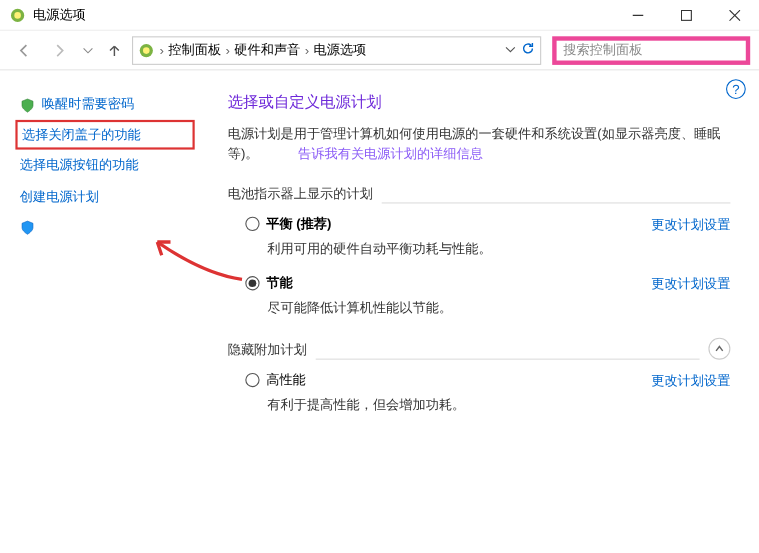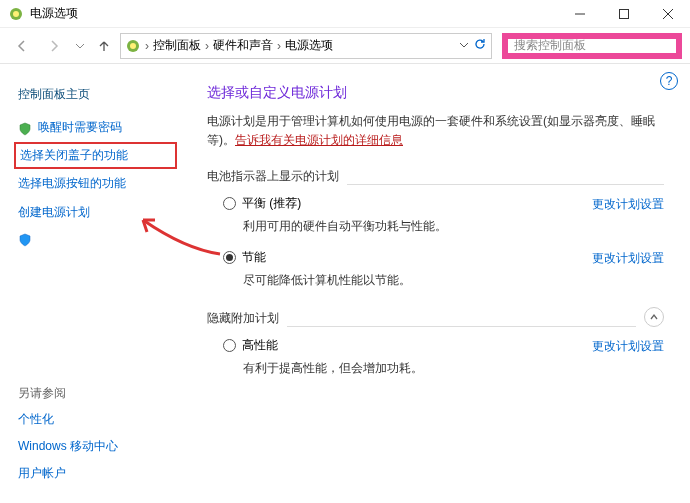--- a/index.html
+++ b/index.html
@@ -14,50 +14,50 @@
     
     .navbar { height: 36px; display: flex; align-items: center; padding: 0 8px; gap: 4px; border-bottom: 1px solid #e5e5e5; }
     .nav-arrow { width: 28px; height: 28px; display: flex; align-items: center; justify-content: center; color: #888; }
     .nav-dd { width: 16px; display: flex; align-items: center; justify-content: center; color: #888; }
     .nav-up { width: 24px; height: 24px; display: flex; align-items: center; justify-content: center; color: #555; }
     .addr { flex: 1; height: 26px; border: 1px solid #ccc; display: flex; align-items: center; padding: 0 4px; font-size: 12px; }
     .addr .crumb { padding: 0 4px; }
     .addr .sep { color: #666; }
     .addr .app-icon { width: 16px; height: 16px; margin-right: 4px; }
     .addr-controls { margin-left: auto; display: flex; gap: 4px; align-items: center; color: #555; }
-    .search { width: 180px; height: 26px; border: 6px solid #ec4899; display: flex; align-items: center; padding: 0 6px; color: #888; font-size: 12px; margin-left: 6px; }
+    .search { width: 180px; height: 26px; border: 4px solid #ec4899; display: flex; align-items: center; padding: 0 6px; color: #888; font-size: 12px; margin-left: 6px; }
     
     .content { display: flex; height: calc(503px - 64px); position: relative; }
     
     .sidebar { width: 185px; padding: 16px 8px 8px 18px; }
     .side-ul { list-style: none; }
     .side-item { font-size: 12px; color: #0066cc; padding: 6px 0; cursor: pointer; display: flex; align-items: flex-end; gap: 6px; }
     .side-title { color: #0a4b78; font-weight: normal; padding: 6px 0 10px 0; font-size: 12px; }
     .side-item.boxed { border: 2px solid #d33; padding: 3px 4px; margin-left: -4px; }
     .side-icon { width: 14px; height: 14px; flex-shrink: 0; }
     .side-bottom { position: absolute; bottom: 16px; left: 18px; }
     .side-bottom .sect { color: #666; font-size: 12px; padding: 4px 0; }
     .side-bottom .lnk { color: #0066cc; font-size: 12px; padding: 5px 0; cursor: pointer; }
     
     .main { flex: 1; padding: 20px 26px 10px 22px; position: relative; }
     .main h1 { font-size: 14px; color: #6d28d9; font-weight: normal; margin-bottom: 10px; }
     .desc { font-size: 12px; color: #333; line-height: 1.6; margin-bottom: 4px; }
-    .tell-link { color: #b91c1c; text-decoration: underline; cursor: pointer; }
+    .tell-link { color: #8b5cf6; cursor: pointer; margin-left: 36px; }
     
     .section-hd { font-size: 12px; color: #333; margin: 18px 0 10px 0; display: flex; align-items: flex-end; }
     .section-hd .line { flex: 1; height: 1px; background: #ddd; margin-left: 8px; }
     .collapse-btn { width: 20px; height: 20px; border: 1px solid #ccc; border-radius: 50%; display: flex; align-items: center; justify-content: center; margin-left: 8px; color: #666; }
     
     .plan { margin: 10px 0 14px 16px; display: flex; align-items: flex-start; }
     .plan-left { flex: 1; }
     .plan-row1 { display: flex; align-items: center; gap: 6px; }
     .radio { width: 13px; height: 13px; border: 1px solid #555; border-radius: 50%; display: inline-flex; align-items: center; justify-content: center; }
     .radio.selected::after { content: ""; width: 7px; height: 7px; background: #333; border-radius: 50%; }
     .plan-name { font-size: 12px; }
-    .plan-name b { font-weight: normal; }
+    .plan-name b { font-weight: bold; }
     .plan-desc { font-size: 12px; color: #333; margin: 6px 0 0 20px; }
     .plan-link { color: #0066cc; font-size: 12px; cursor: pointer; white-space: nowrap; margin-top: 1px; }
     
     .help-icon { position: absolute; top: 8px; right: 12px; width: 18px; height: 18px; border: 1px solid #0066cc; border-radius: 50%; color: #0066cc; display: flex; align-items: center; justify-content: center; font-size: 12px; }
     
     .red-arrow { position: absolute; left: 135px; top: 150px; pointer-events: none; }
   </style>
 </head>
 <body>
 
@@ -130,21 +130,20 @@
   </div>
   <div class="search">
     <span>搜索控制面板</span>
   </div>
 </div>
 
 <div class="content">
   <div class="help-icon">?</div>
 
   <div class="sidebar">
-    <div class="side-title">控制面板主页</div>
     <ul class="side-ul">
       <li class="side-item">
         <svg class="side-icon" viewBox="0 0 14 14">
             <path d="M7 1 L12 3 V7 C12 10 7 13 7 13 C7 13 2 10 2 7 V3 Z" fill="#4caf50" stroke="#2e7d32" stroke-width="0.5"></path>
           </svg>
         <span>唤醒时需要密码</span>
       </li>
       <li class="side-item boxed">
         <span>选择关闭盖子的功能</span>
       </li>
@@ -153,26 +152,20 @@
       </li>
       <li class="side-item">
         <span>创建电源计划</span>
       </li>
       <li class="side-item">
         <svg class="side-icon" viewBox="0 0 14 14">
             <path d="M7 1 L12 3 V7 C12 10 7 13 7 13 C7 13 2 10 2 7 V3 Z" fill="#2196f3" stroke="#1565c0" stroke-width="0.5"></path>
           </svg>
       </li>
     </ul>
-    <div class="side-bottom">
-      <div class="sect">另请参阅</div>
-      <div class="lnk">个性化</div>
-      <div class="lnk">Windows 移动中心</div>
-      <div class="lnk">用户帐户</div>
-    </div>
   </div>
 
   <div class="main">
     <h1>选择或自定义电源计划</h1>
     <p class="desc">
       <span>电源计划是用于管理计算机如何使用电源的一套硬件和系统设置(如显示器亮度、睡眠等)。</span><span class="tell-link">告诉我有关电源计划的详细信息</span>
     </p>
 
     <div class="section-hd">
       <span>电池指示器上显示的计划</span>

